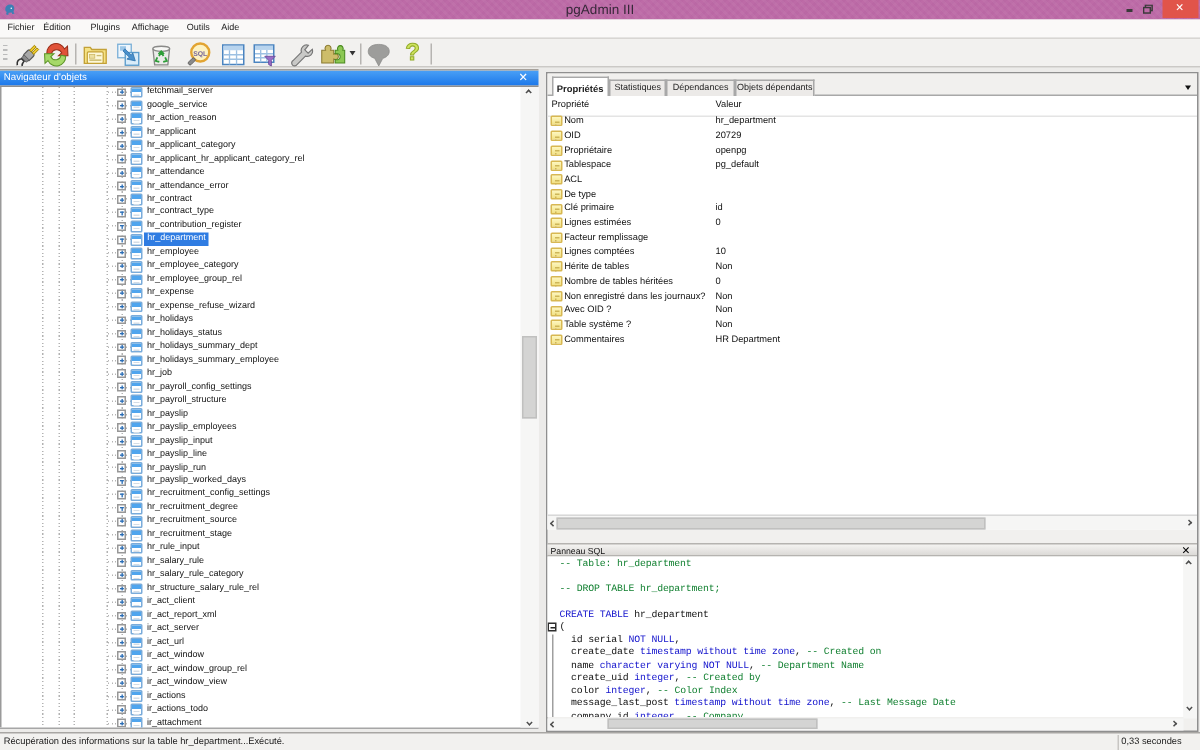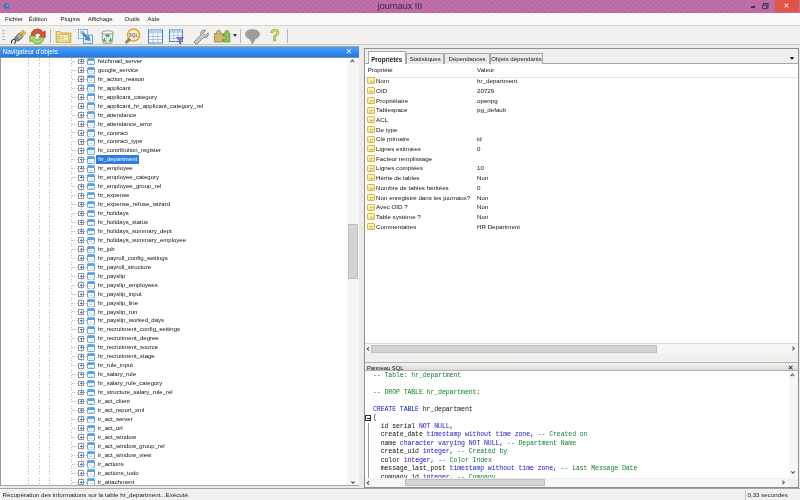--- a/index.html
+++ b/index.html
@@ -63,21 +63,21 @@
 #foldbox{position:absolute;left:0.7px;top:43.8px;width:6.3px;height:6.3px;border:1px solid #2e2e2e;background:#fff}
 #foldbox:before{content:"";position:absolute;left:0.8px;right:0.8px;top:50%;margin-top:-0.55px;height:1.1px;background:#222}
 #foldline{position:absolute;left:3.3px;top:52px;width:1px;bottom:0;background:#9f9f9f}
 </style></head><body>
 
 <div id="title" class="abs">
 <svg class="abs" style="left:2px;top:1.5px" width="9" height="9" viewBox="0 0 18 18">
       <path d="M3 8c0-4 3-6 6.5-6 3.5 0 6 2.5 5.5 6l-1 4 1.5 2-3 1-1-2.5-4 .5L7 16l-3-1 1-3c-1.5-1-2-2-2-4z" fill="#3d7fb5"></path>
       <circle cx="11" cy="7" r="1" fill="#fff"></circle>
     </svg>
-<div class="txt">journaux III</div>
+<div class="txt">pgAdmin III</div>
 <div class="abs" style="left:750.5px;top:6.3px;width:4.2px;height:1.3px;background:#3a3a3a"></div>
 <svg class="abs" style="left:762px;top:3px" width="6.5" height="6.5" viewBox="0 0 16 16">
       <rect x="4" y="1" width="11" height="9" fill="none" stroke="#3a3a3a" stroke-width="2.4"></rect>
       <rect x="1" y="5" width="11" height="9" fill="#bd6ba7" stroke="#3a3a3a" stroke-width="2.4"></rect>
     </svg>
 <div id="closebtn">✕</div>
 </div>
 <div id="menu" class="abs">
 <span style="left:5px">Fichier</span>
 <span style="left:28.8px">Édition</span>

